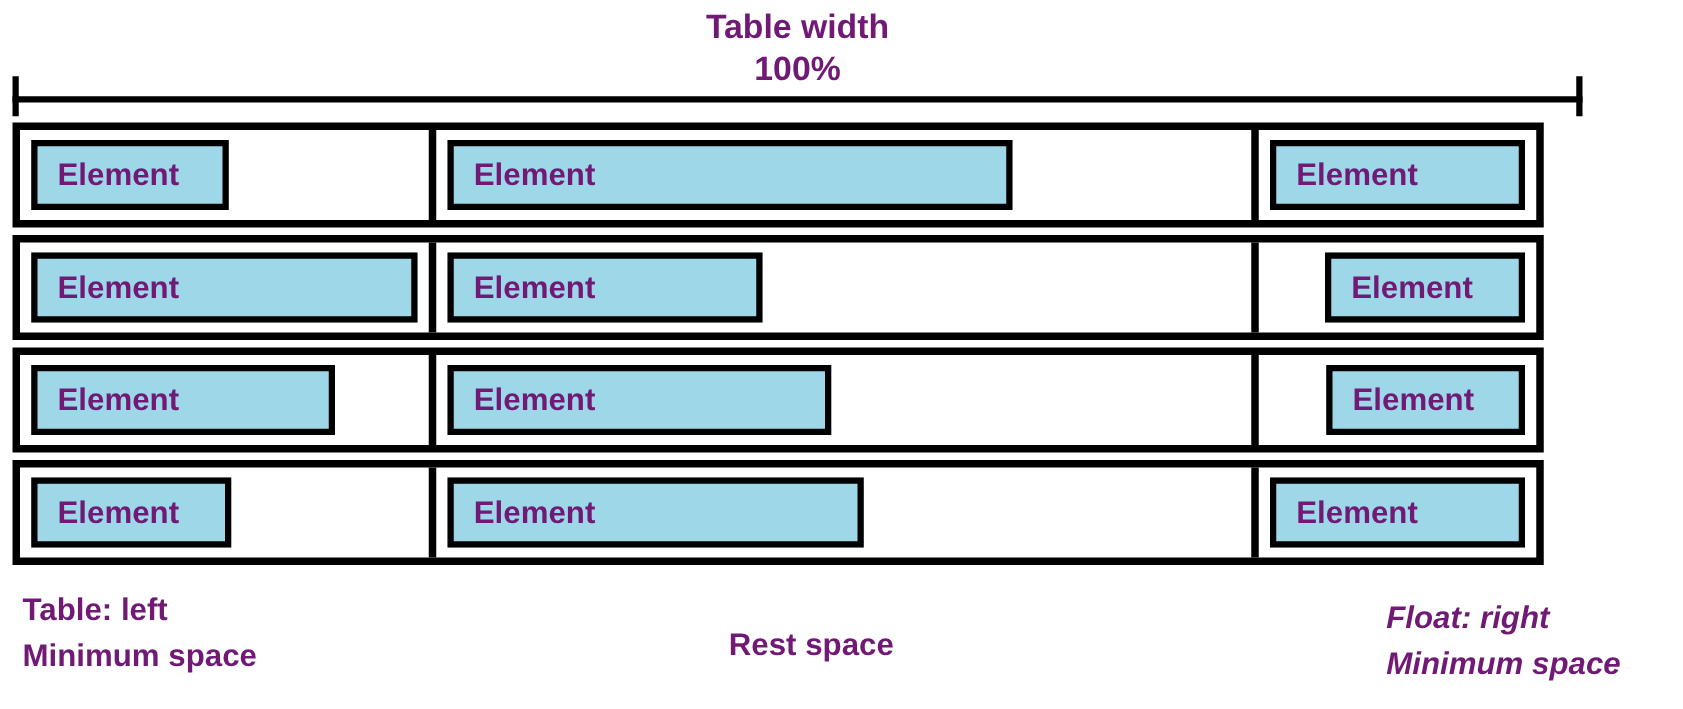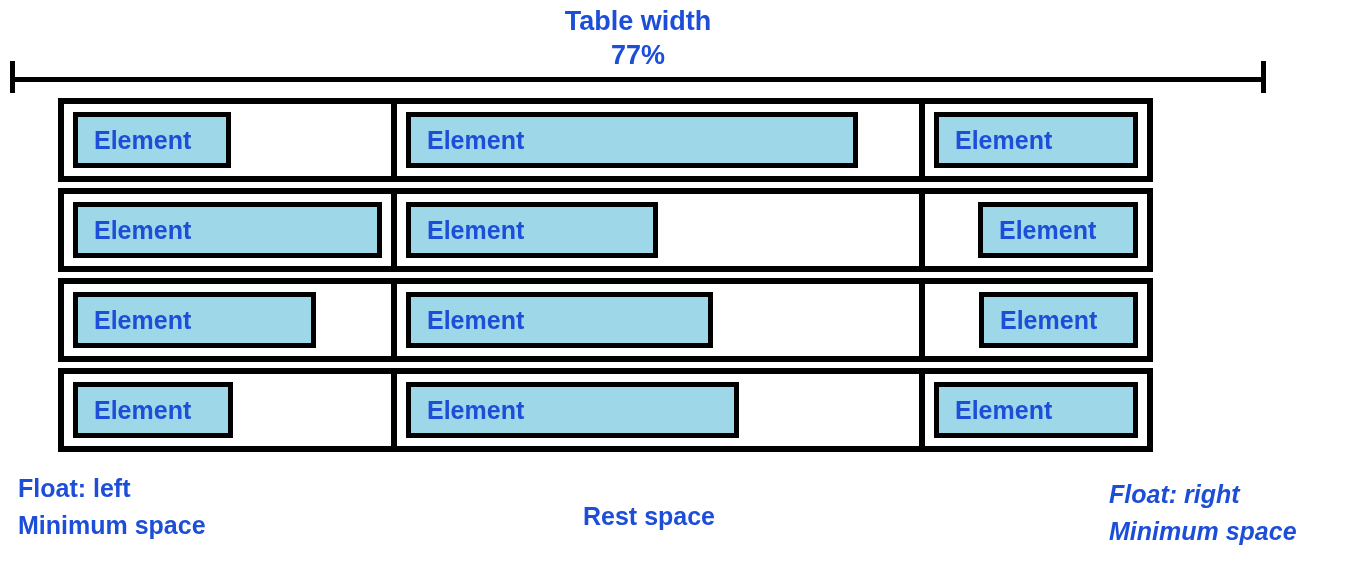--- a/index.html
+++ b/index.html
@@ -7,42 +7,42 @@
     --line:#000000;
     --bg:#ffffff;
   }
   html,body{margin:0;padding:0;background:#fff;}
   .canvas{
     position:relative;
     width:1346px;height:567px;
     background:var(--bg);
     font-family:"Liberation Sans", sans-serif;
     font-weight:bold;
-    color:#1d4ed8;
+    color:#701a75;
     overflow:hidden;
   }
   
   .title{
     position:absolute;left:10px;top:4px;width:1256px;
     text-align:center;font-size:27px;line-height:34px;
   }
   
   .measure-hline{
     position:absolute;left:10px;top:77px;width:1256px;height:5px;
     background:var(--line);
   }
   .measure-tick{
     position:absolute;top:61px;width:5px;height:32px;
     background:var(--line);
   }
   .tick-left{left:10px;}
   .tick-right{left:1261px;}
   
   .table{
-    position:absolute;left:10px;top:98px;width:1095px;margin-left:48px;
+    position:absolute;left:10px;top:98px;width:1225px;
   }
   .row{
     box-sizing:border-box;
     height:84px;
     border:6px solid var(--line);
     margin-bottom:6px;
     display:flex;
     background:#fff;
   }
   .row:last-child{margin-bottom:0;}
@@ -74,21 +74,21 @@
   .label-center{left:583px;top:470px;margin-top:28px;}
   .label-right{left:1109px;top:476px;font-style:italic;}
 </style>
 </head>
 <body>
 
 <div class="canvas">
 
   <div class="title">
     <div>Table width</div>
-    <div>77%</div>
+    <div>100%</div>
   </div>
 
   <div class="measure-tick tick-left"></div>
   <div class="measure-hline"></div>
   <div class="measure-tick tick-right"></div>
 
   <div class="table">
       <div class="row">
         <div class="cell c1">
           <div class="element" style="width: 158px; flex: 0 0 auto;">Element</div>
@@ -129,21 +129,21 @@
         <div class="cell c2">
           <div class="element" style="width: 333px; flex: 0 0 auto;">Element</div>
         </div>
         <div class="cell c3">
           <div class="element" style="flex: 1 1 auto;">Element</div>
         </div>
       </div>
     </div>
 
   <div class="footer-label label-left">
-    <div>Float: left</div>
+    <div>Table: left</div>
     <div>Minimum space</div>
   </div>
 
   <div class="footer-label label-center">Rest space</div>
 
   <div class="footer-label label-right">
     <div>Float: right</div>
     <div>Minimum space</div>
   </div>
 

